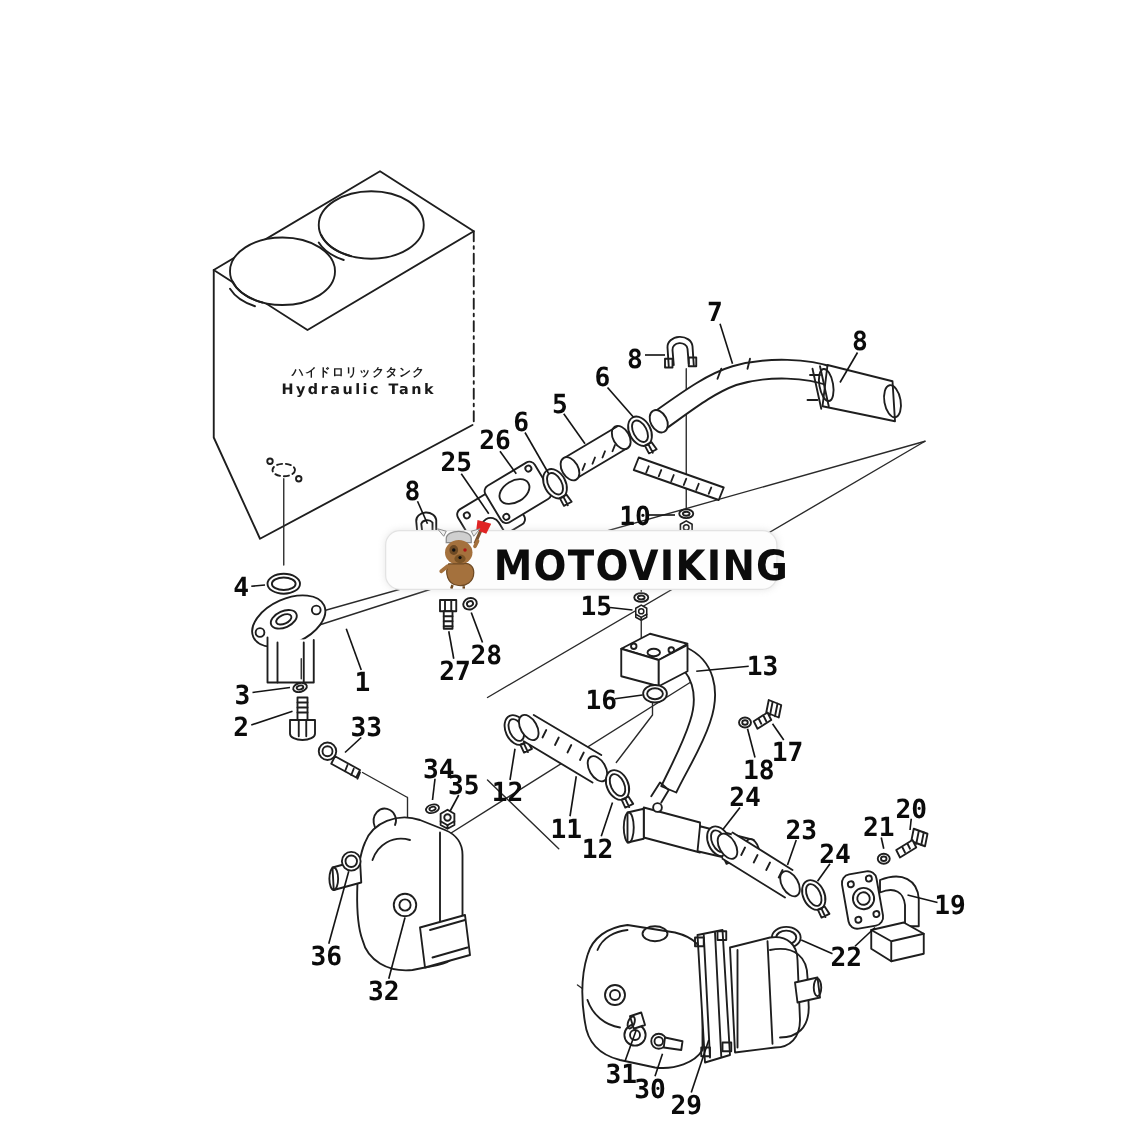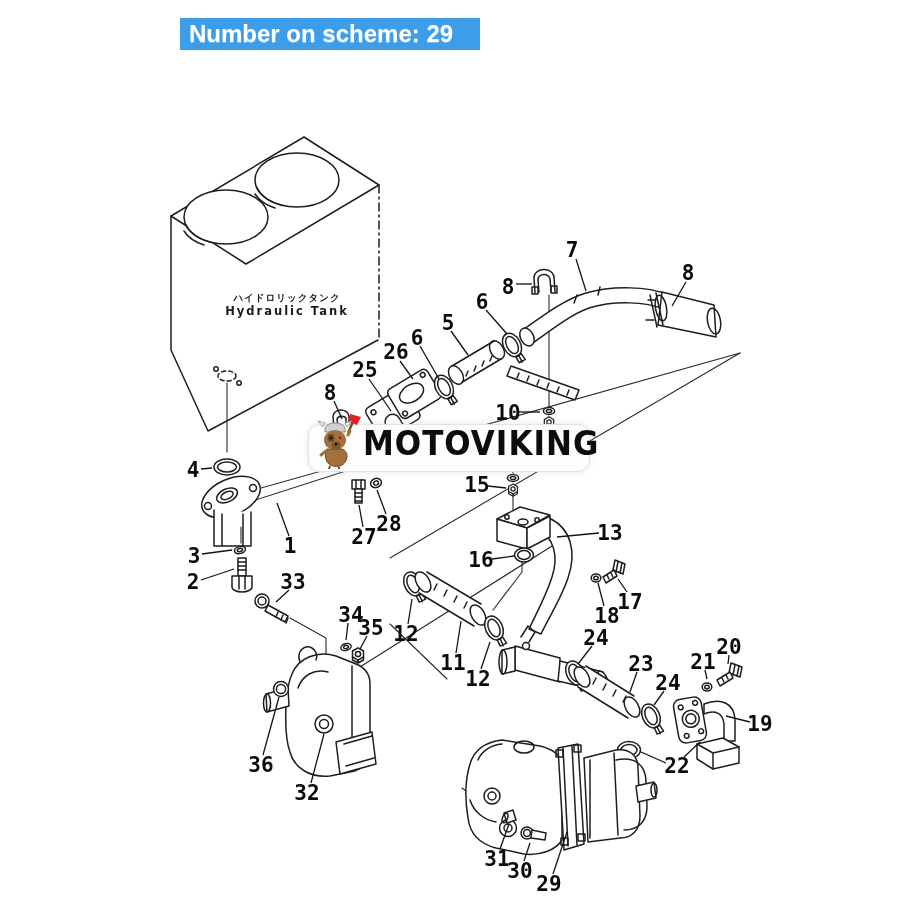--- a/index.html
+++ b/index.html
@@ -3,22 +3,22 @@
 <meta charset="utf-8">
 <style>
   html,body{margin:0;padding:0;background:#fff;width:900px;height:900px;overflow:hidden;}
   #stage{position:relative;width:900px;height:900px;background:#ffffff;font-family:"Liberation Sans",sans-serif;}
   #banner{position:absolute;left:180px;top:18px;width:300px;height:32px;background:#3d9de9;
           color:#fff;font-weight:bold;font-size:24px;line-height:31px;padding-left:9px;
           box-sizing:border-box;letter-spacing:0px;font-family:"Liberation Sans",sans-serif;
           text-shadow:0 1px 1px rgba(255,255,255,.35);}
   #diagram-svg{position:absolute;left:0;top:0;}
   #watermark{position:absolute;left:308px;top:424px;width:280px;height:46px;background:#fdfdfd;
-             border:1px solid #e3e3e3;border-radius:12px;display:flex;align-items:flex-start;
-             box-shadow:0 0 6px rgba(200,200,200,.45);}
+             border:1px solid #e3e3e3;border-radius:12px;display:flex;align-items:flex-end;
+             box-shadow:0 0 6px rgba(200,200,200,.45);padding-left:32px;}
   #wm-text{font-family:"DejaVu Sans",sans-serif;font-weight:bold;font-size:31px;color:#0c0c0c;
            letter-spacing:1px;transform:scaleY(1.08);margin-left:2px;white-space:nowrap;}
   #wm-logo{margin-left:8px;margin-top:-14px;flex:0 0 auto;}
   .lbl{font-family:"DejaVu Sans Mono","Liberation Mono",monospace;font-weight:bold;font-size:21px;fill:#0b0b0b;}
   .art{stroke:#1e1e1e;fill:none;stroke-width:1.5;stroke-linecap:round;stroke-linejoin:round;}
   .thin{stroke:#2a2a2a;stroke-width:1.1;}
   .wfill{fill:#ffffff;}
 </style>
 </head>
 <body>
@@ -388,23 +388,20 @@
         <text x="307" y="800" text-anchor="middle" class="lbl">32</text>
         <line x1="500" y1="849" x2="509" y2="824" stroke="#141414" stroke-width="1.3"></line>
         <text x="497" y="866" text-anchor="middle" class="lbl">31</text>
         <line x1="524" y1="861" x2="530" y2="843" stroke="#141414" stroke-width="1.3"></line>
         <text x="520" y="878" text-anchor="middle" class="lbl">30</text>
         <line x1="553" y1="874" x2="567" y2="832" stroke="#141414" stroke-width="1.3"></line>
         <text x="549" y="891" text-anchor="middle" class="lbl">29</text>
       </g>
   </svg>
 
-  <div id="banner">
-    <span>Number on scheme: 29</span>
-  </div>
 
   <div id="watermark">
     <svg id="wm-logo" width="44" height="58" viewBox="0 0 44 58">
       <line x1="31" y1="22" x2="38" y2="6" stroke="#7a5230" stroke-width="2.5"></line>
       <path d="M33,3 L44,6 L40,14 L32,11 Z" fill="#e02424"></path>
       <path d="M8,18 C8,10 28,10 28,18 L28,21 L8,21 Z" fill="#cfcfcf" stroke="#8a8a8a" stroke-width="1"></path>
       <path d="M6,16 L1,10 L8,12 Z" fill="#efefef" stroke="#8a8a8a" stroke-width="0.8"></path>
       <path d="M30,16 L35,10 L28,12 Z" fill="#efefef" stroke="#8a8a8a" stroke-width="0.8"></path>
       <ellipse cx="18" cy="29" rx="11" ry="10" fill="#a4713d"></ellipse>
       <ellipse cx="14" cy="27" rx="3.5" ry="4" fill="#6e4a24"></ellipse>

